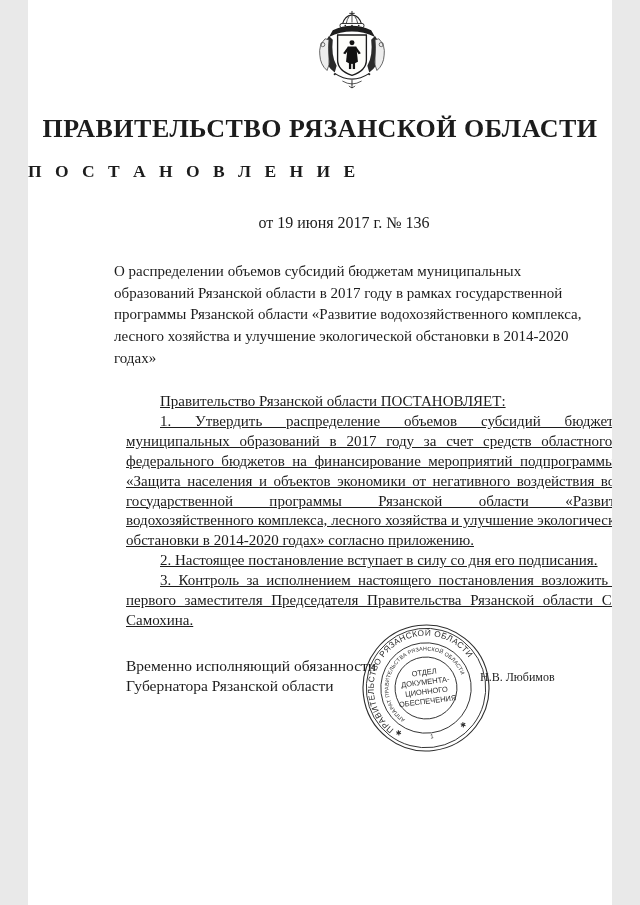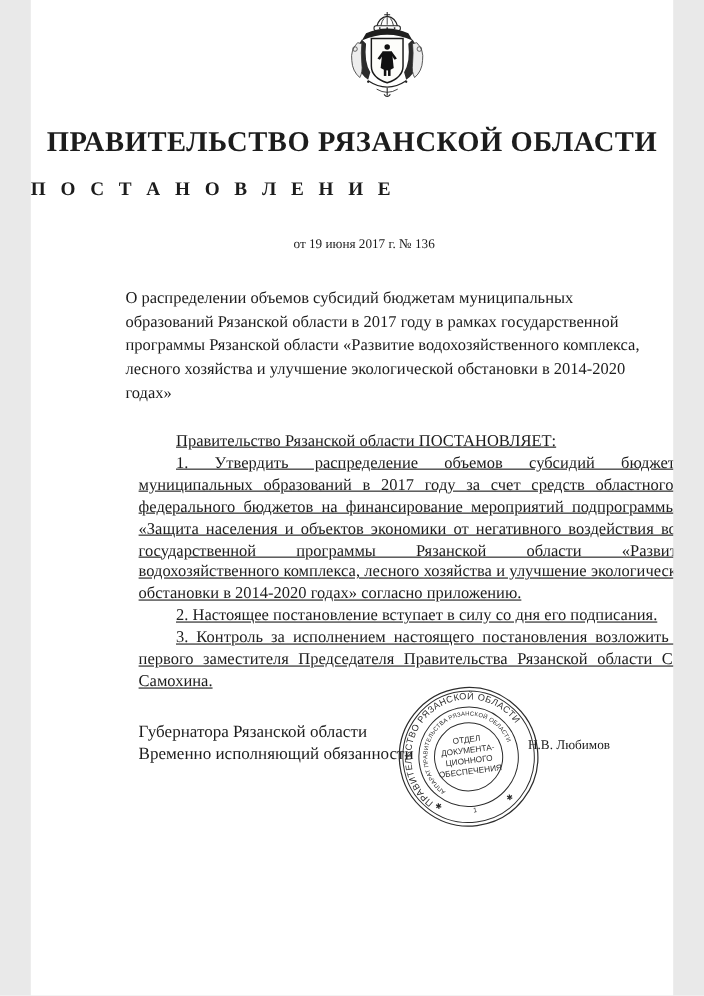--- a/index.html
+++ b/index.html
@@ -11,22 +11,23 @@
   .coa{position:absolute;left:276px;top:10px;width:96px;height:96px;}
   .authority{
     position:absolute;top:114px;left:0;width:100%;text-align:center;
     font-weight:bold;font-size:26px;letter-spacing:.5px;white-space:nowrap;
   }
   .doctype{
     position:absolute;top:161px;left:0;width:100%;
     font-weight:bold;font-size:17.5px;letter-spacing:4.5px;
   }
   .dateline{
-    position:absolute;top:214px;left:11px;width:100%;text-align:center;
-    font-size:12px;
+    position:absolute;top:214px;left:0;width:100%;text-align:center;
+    font-size:16px;
+    padding-left:24px;
   }
   .subject{
     position:absolute;top:261px;left:86px;width:470px;
     font-size:15px;line-height:21.7px;
   }
   .bodytext{
     position:absolute;top:392px;left:98px;width:504px;
     font-size:15px;line-height:19.9px;text-align:justify;text-decoration:underline;
   }
   .bodytext p{margin:0;text-indent:34px;}
@@ -90,22 +91,22 @@
   <div class="subject">О  распределении объемов субсидий бюджетам муниципальных образований Рязанской области в 2017 году в рамках государственной программы Рязанской области «Развитие водохозяйственного комплекса, лесного хозяйства и улучшение экологической обстановки  в 2014-2020 годах»</div>
 
   <div class="bodytext">
     <p>Правительство Рязанской области ПОСТАНОВЛЯЕТ:</p>
     <p>1. Утвердить распределение объемов субсидий бюджетам муниципальных образований в 2017 году за счет средств областного и федерального бюджетов на финансирование мероприятий подпрограммы 1 «Защита населения и объектов экономики от негативного воздействия вод» государственной программы Рязанской области «Развитие водохозяйственного комплекса, лесного хозяйства и улучшение экологической обстановки в 2014-2020 годах» согласно приложению.</p>
     <p>2. Настоящее постановление вступает в силу со дня его подписания.</p>
     <p>3. Контроль за исполнением настоящего постановления возложить на первого заместителя Председателя Правительства Рязанской области С.А. Самохина.</p>
   </div>
 
   <div class="sig-position">
+    <div>Временно исполняющий обязанности</div>
     <div>Губернатора Рязанской области</div>
-    <div>Временно исполняющий обязанности</div>
   </div>
   <div class="sig-name">Н.В. Любимов</div>
 
   <div class="stamp">
     <svg viewBox="0 0 130 130" xmlns="http://www.w3.org/2000/svg">
       <defs>
         <path id="outerTextPath" d="M 65,116.5 A 51.5,51.5 0 1 1 65,13.5 A 51.5,51.5 0 1 1 65,116.5"></path>
         <path id="innerTextPath" d="M 65,102 A 37,37 0 1 1 65,28 A 37,37 0 1 1 65,102"></path>
       </defs>
       <g transform="rotate(-7 65 65)">

